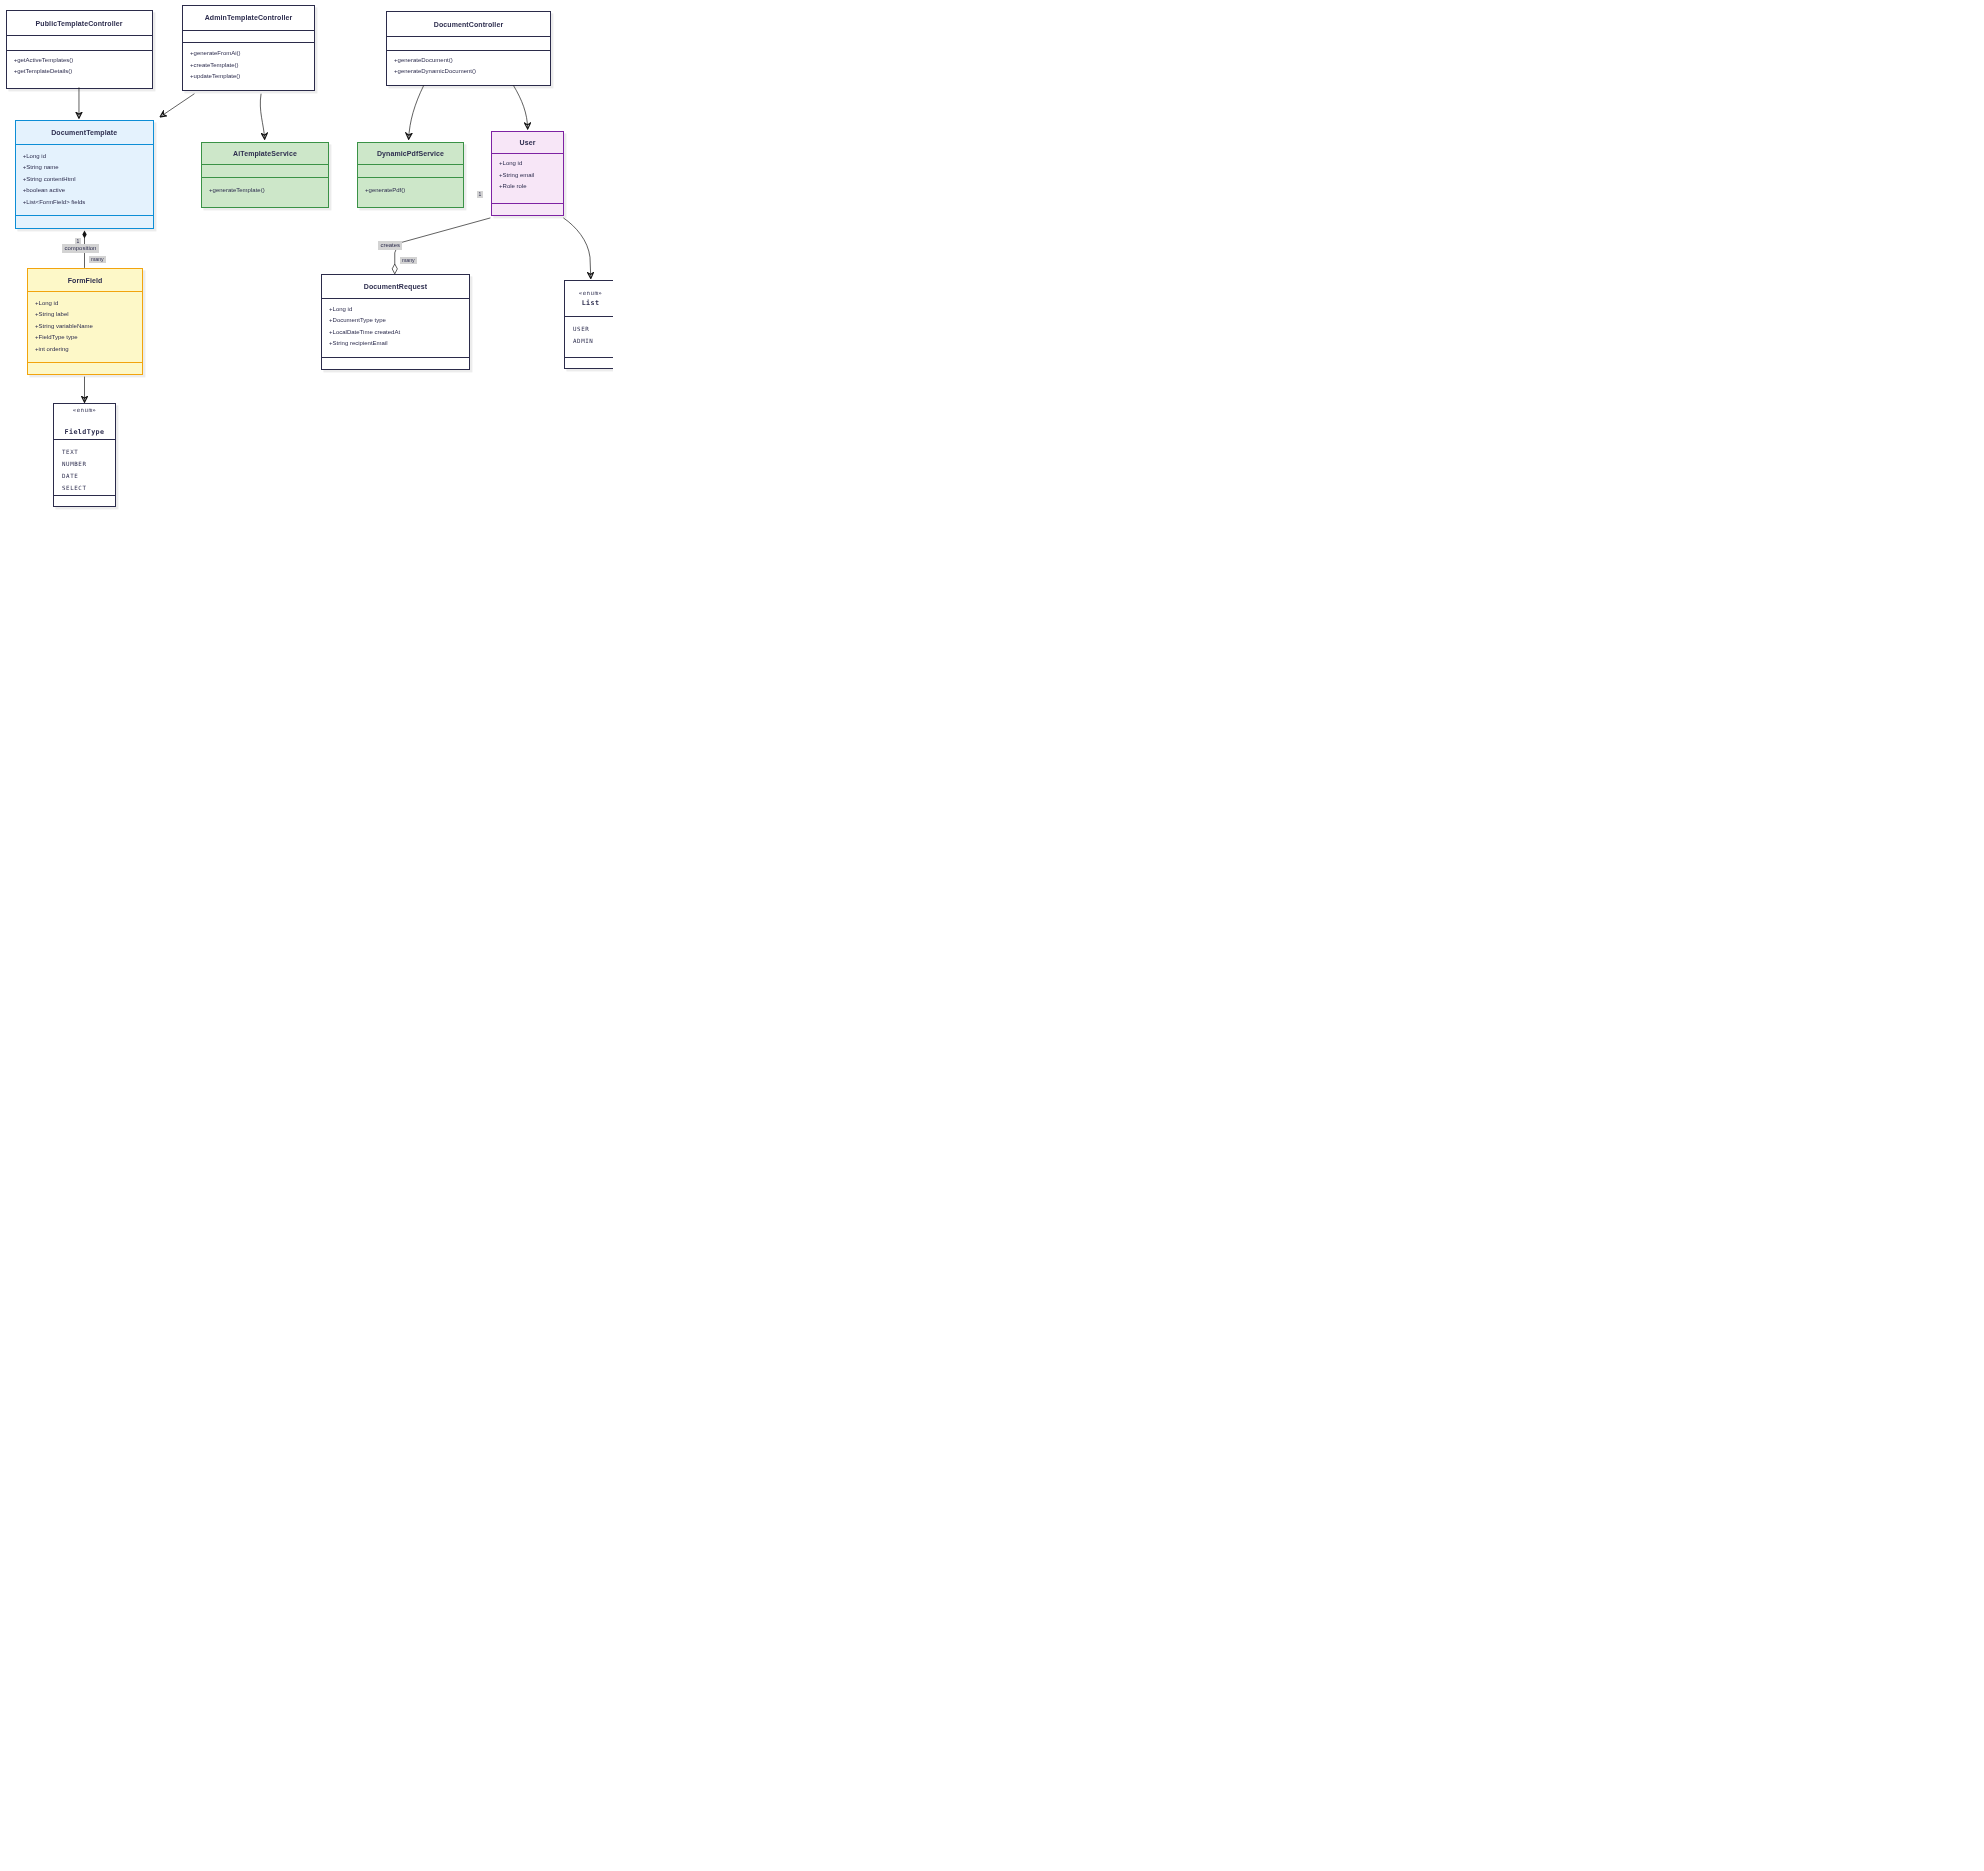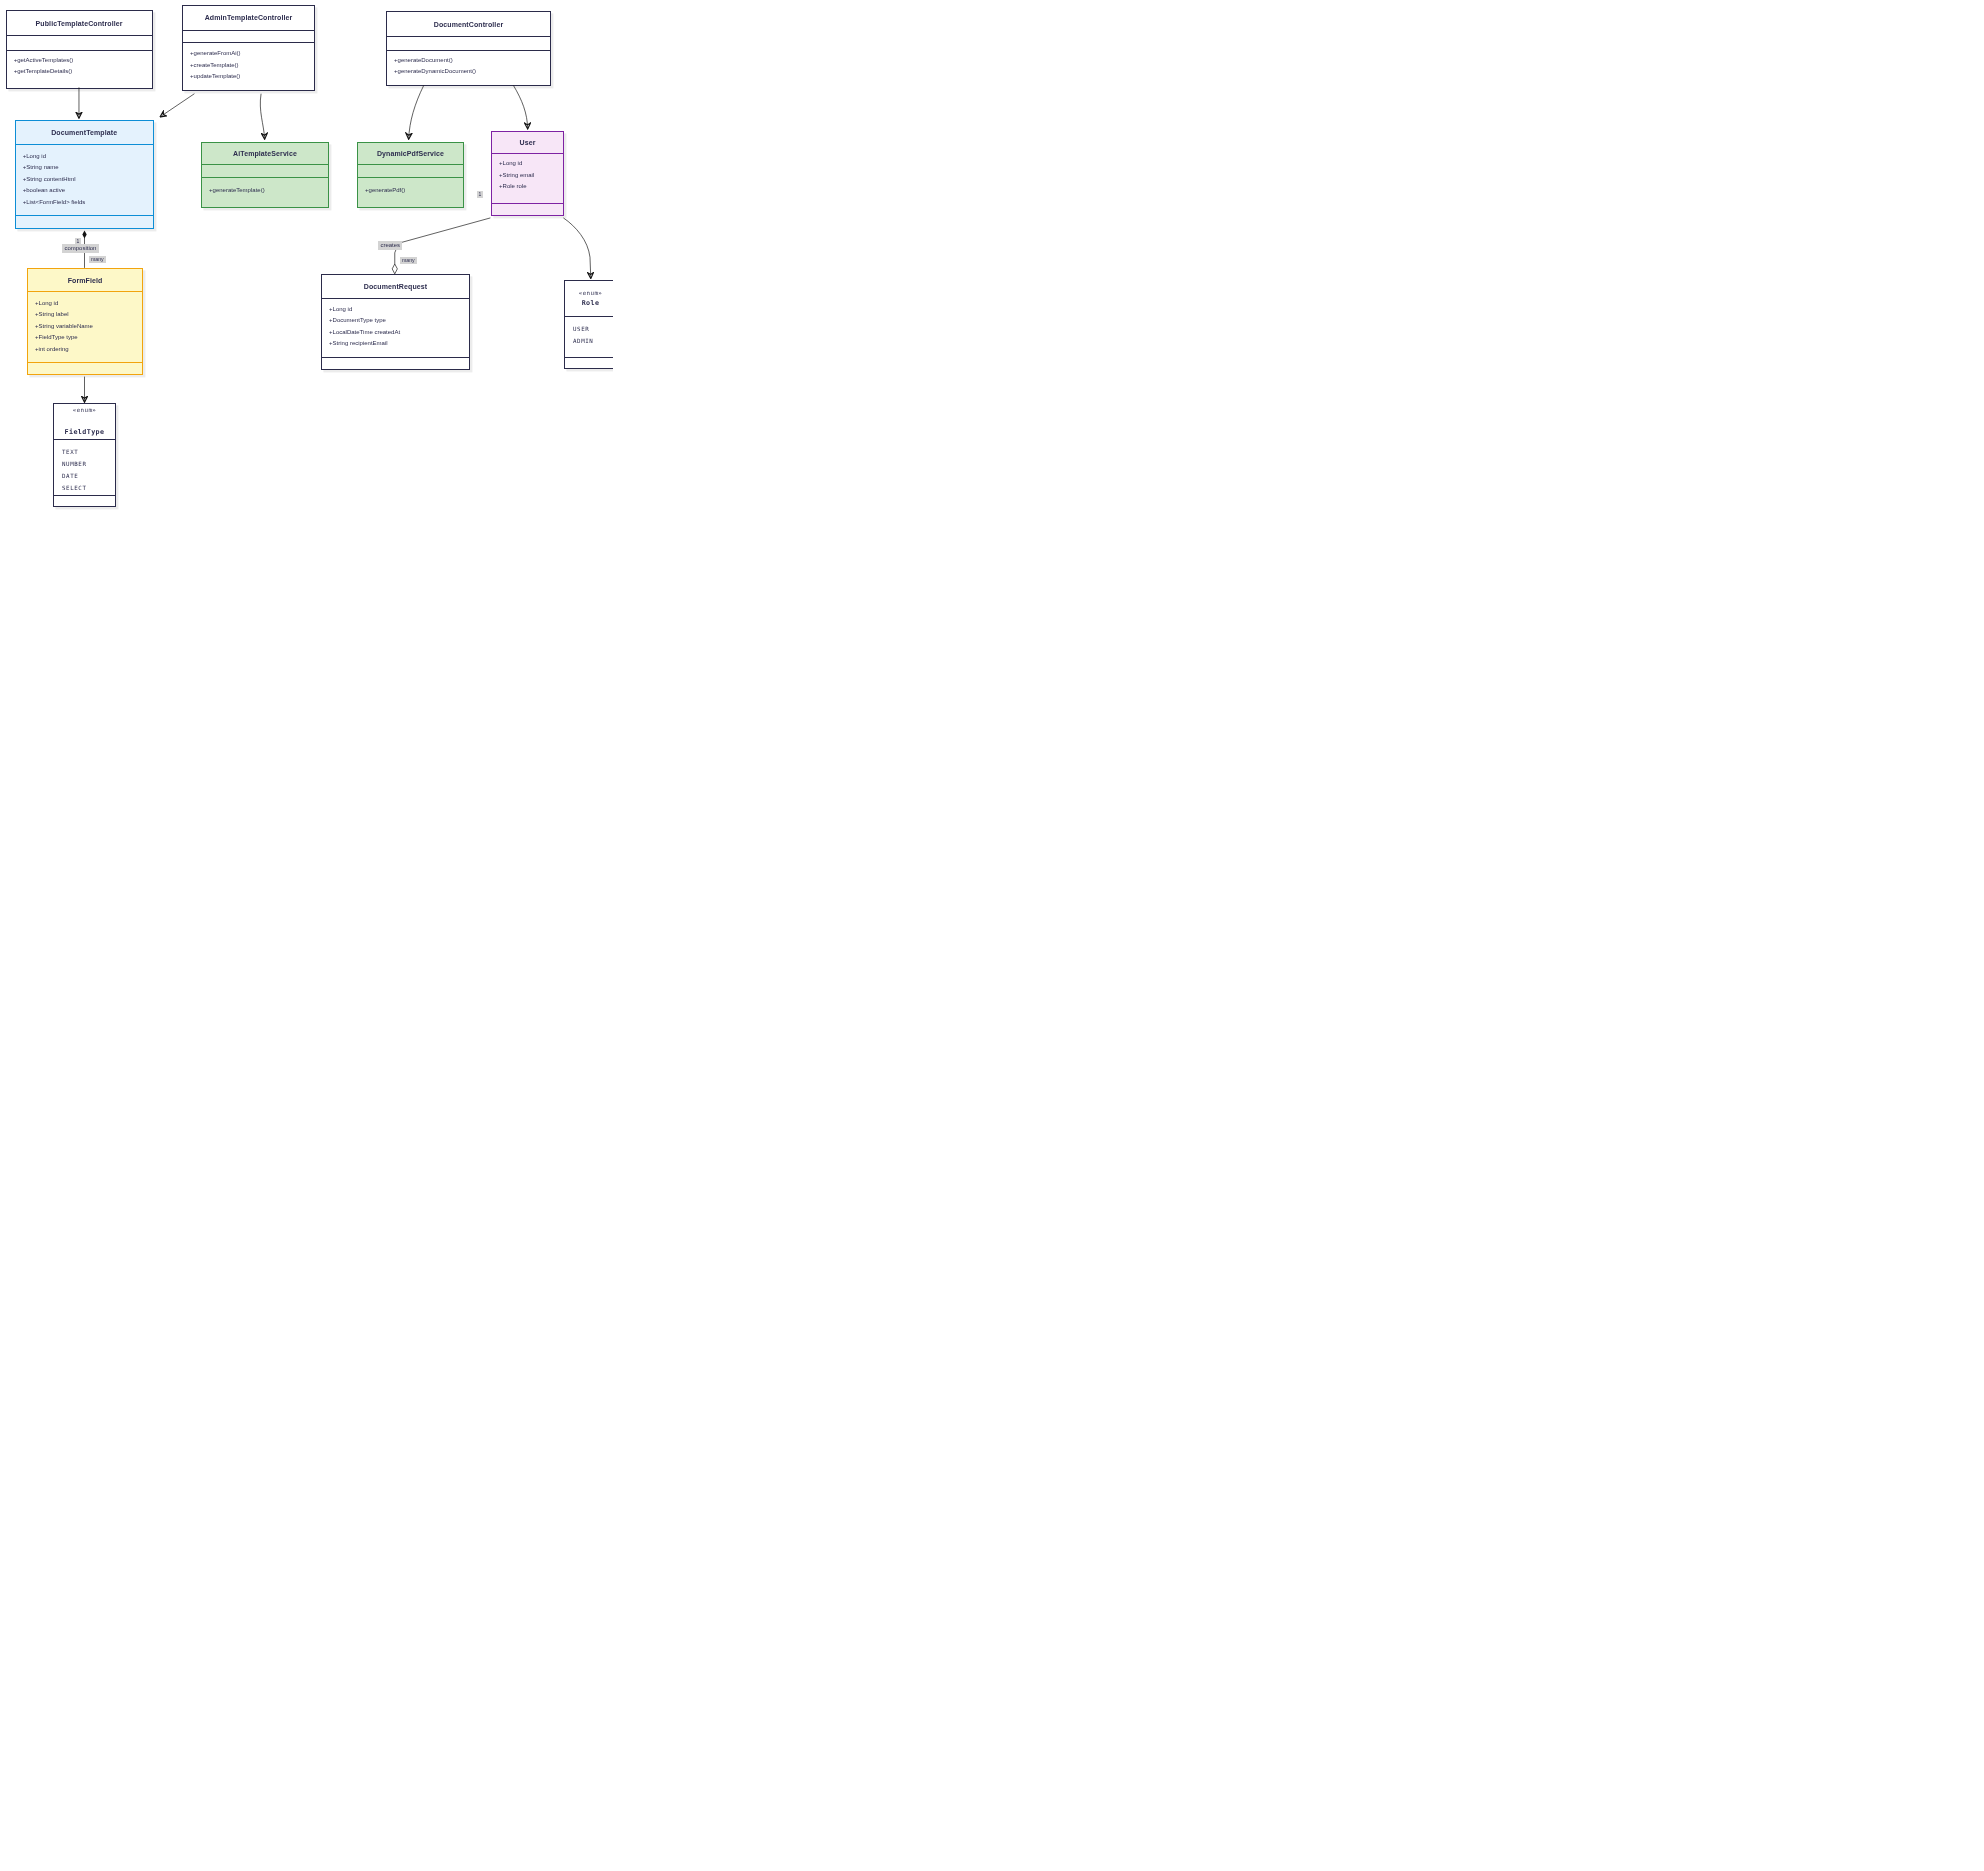--- a/index.html
+++ b/index.html
@@ -150,21 +150,21 @@
       <div>+DocumentType type</div>
       <div>+LocalDateTime createdAt</div>
       <div>+String recipientEmail</div>
     </div>
     <div class="methods" style="height:11px;"></div>
   </div>
 
   <div class="box" style="left:564px;top:280px;width:53px;">
     <div class="enum-head" style="height:35px;">
       <div class="stereo">«enum»</div>
-      <div class="ename">Role</div>
+      <div class="ename">List</div>
     </div>
     <div class="enum-vals" style="height:41px;padding-top:6.4px;">
       <div>USER</div>
       <div>ADMIN</div>
     </div>
     <div class="methods" style="height:10.3px;"></div>
   </div>
 
   <div class="box" style="left:53px;top:403px;width:63px;">
     <div class="enum-head" style="height:35px;gap:12px;">

